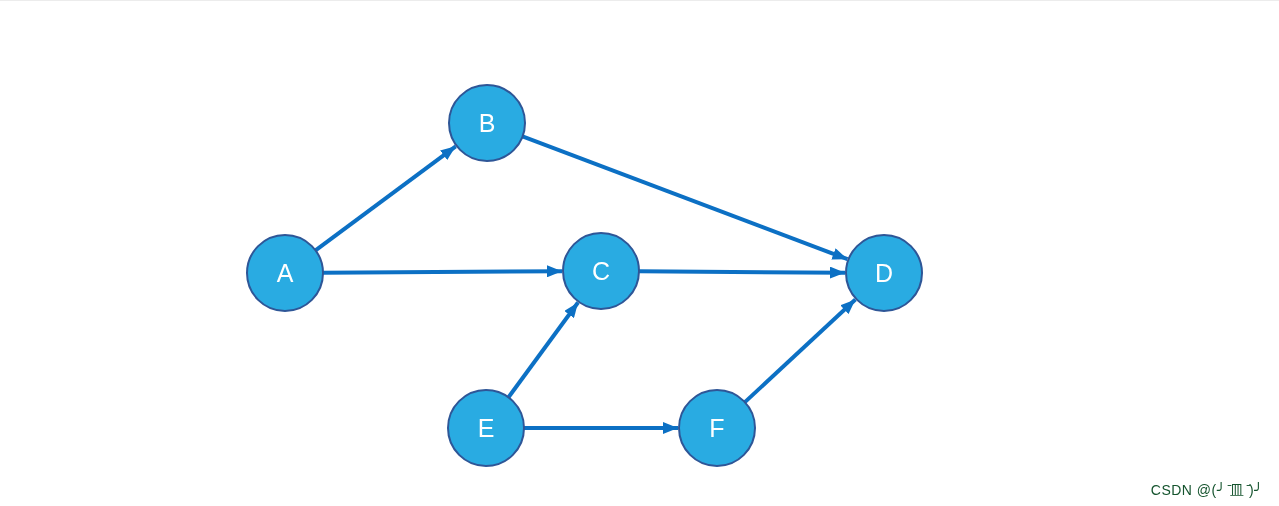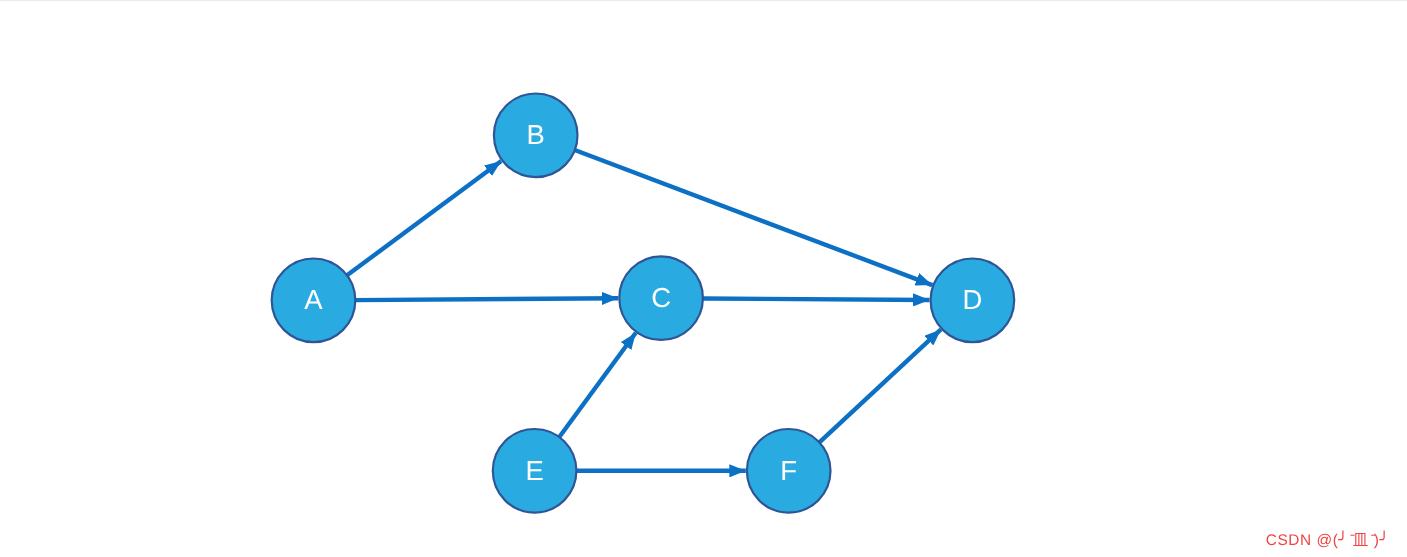--- a/index.html
+++ b/index.html
@@ -79,14 +79,14 @@
           <circle cx="486" cy="427" r="38" fill="#29ABE2" stroke="#2E5697" stroke-width="2"></circle>
           <text x="486" y="427" text-anchor="middle" dominant-baseline="central" class="node-label" fill="#FFFFFF">E</text>
         </g>
         <g>
           <circle cx="717" cy="427" r="38" fill="#29ABE2" stroke="#2E5697" stroke-width="2"></circle>
           <text x="717" y="427" text-anchor="middle" dominant-baseline="central" class="node-label" fill="#FFFFFF">F</text>
         </g>
       </g>
   </svg>
 
-  <div class="watermark" style="color: #ef4444;">CSDN @(╯ ̄皿 ̄)╯</div>
+  <div class="watermark" style="color: #14532d;">CSDN @(╯ ̄皿 ̄)╯</div>
 </div>
 
 </body></html>

